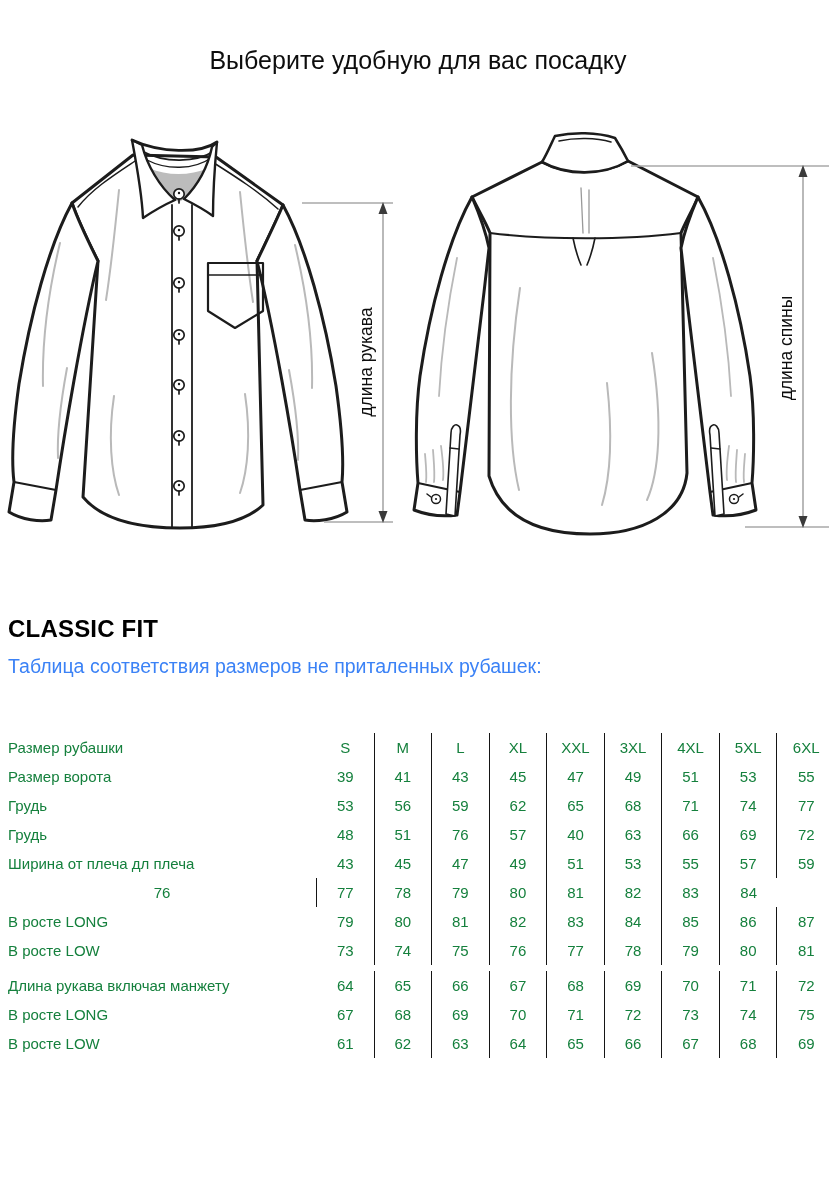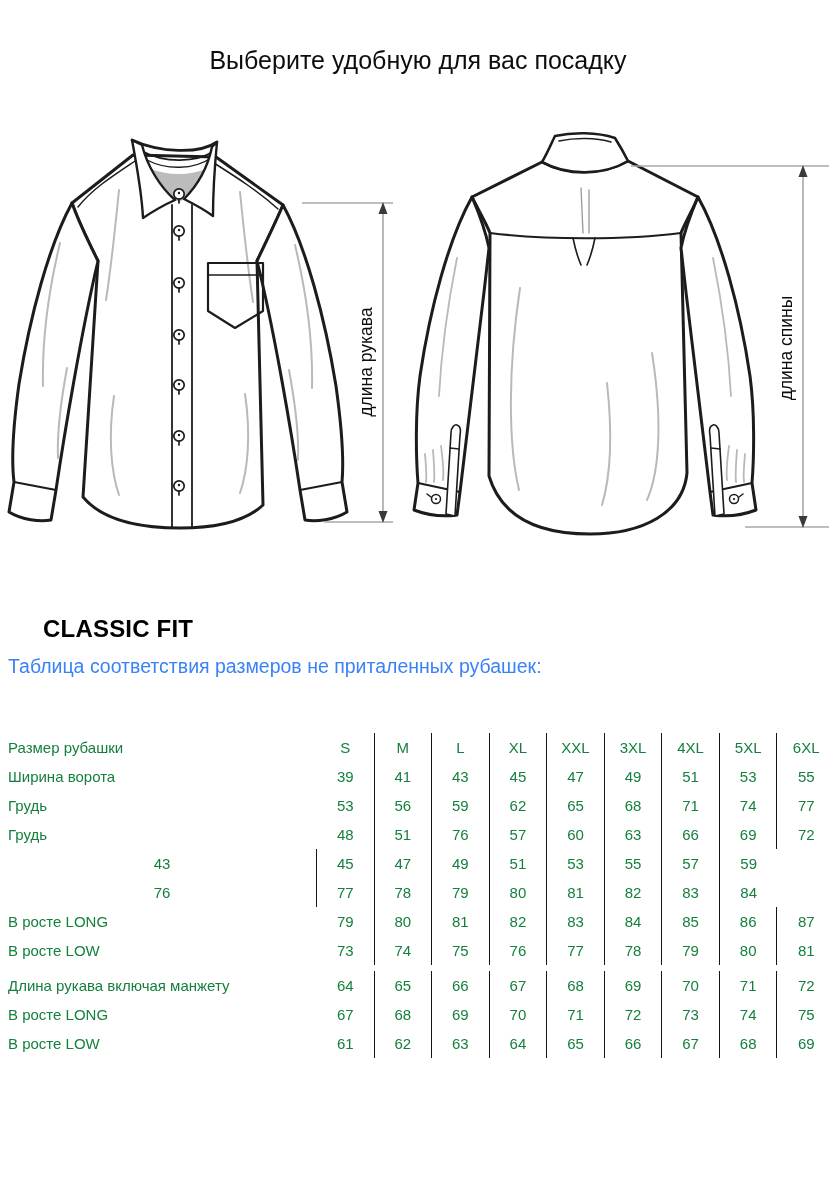--- a/index.html
+++ b/index.html
@@ -11,21 +11,21 @@
     position:absolute;top:46px;left:0;width:836px;text-align:center;
     font-size:25px;color:#0d0d0d;
   }
   .figure-svg{position:absolute;}
   .dim-label{
     position:absolute;width:120px;height:20px;line-height:20px;text-align:center;
     font-size:17.5px;color:#0d0d0d;transform:rotate(-90deg);white-space:nowrap;
   }
   .fit-heading{
     position:absolute;left:8px;top:615px;font-size:24px;font-weight:800;
-    color:#000;letter-spacing:0.2px;margin-left:35px;
+    color:#000;letter-spacing:0.2px;
   }
   .subtitle{
     position:absolute;left:8px;top:655px;font-size:19.5px;color:#3b82f6;
   }
   .size-table{position:absolute;left:8px;top:733px;width:827px;}
   .t-row{
     display:grid;grid-template-columns:309px repeat(9,1fr);
     height:29px;align-items:center;font-size:15px;color:#15803d;
   }
   .cell{overflow:hidden;white-space:nowrap;}
@@ -236,21 +236,21 @@
         <div class="cell val">M</div>
         <div class="cell val">L</div>
         <div class="cell val">XL</div>
         <div class="cell val">XXL</div>
         <div class="cell val">3XL</div>
         <div class="cell val">4XL</div>
         <div class="cell val">5XL</div>
         <div class="cell val">6XL</div>
       </div>
       <div class="t-row">
-        <div class="cell lbl">Ширина ворота</div>
+        <div class="cell lbl">Размер ворота</div>
         <div class="cell val">39</div>
         <div class="cell val">41</div>
         <div class="cell val">43</div>
         <div class="cell val">45</div>
         <div class="cell val">47</div>
         <div class="cell val">49</div>
         <div class="cell val">51</div>
         <div class="cell val">53</div>
         <div class="cell val">55</div>
       </div>
@@ -265,27 +265,28 @@
         <div class="cell val">71</div>
         <div class="cell val">74</div>
         <div class="cell val">77</div>
       </div>
       <div class="t-row">
         <div class="cell lbl">Грудь</div>
         <div class="cell val">48</div>
         <div class="cell val">51</div>
         <div class="cell val">76</div>
         <div class="cell val">57</div>
-        <div class="cell val">60</div>
+        <div class="cell val">40</div>
         <div class="cell val">63</div>
         <div class="cell val">66</div>
         <div class="cell val">69</div>
         <div class="cell val">72</div>
       </div>
       <div class="t-row">
+        <div class="cell lbl">Ширина от плеча дл плеча</div>
         <div class="cell val">43</div>
         <div class="cell val">45</div>
         <div class="cell val">47</div>
         <div class="cell val">49</div>
         <div class="cell val">51</div>
         <div class="cell val">53</div>
         <div class="cell val">55</div>
         <div class="cell val">57</div>
         <div class="cell val">59</div>
       </div>

